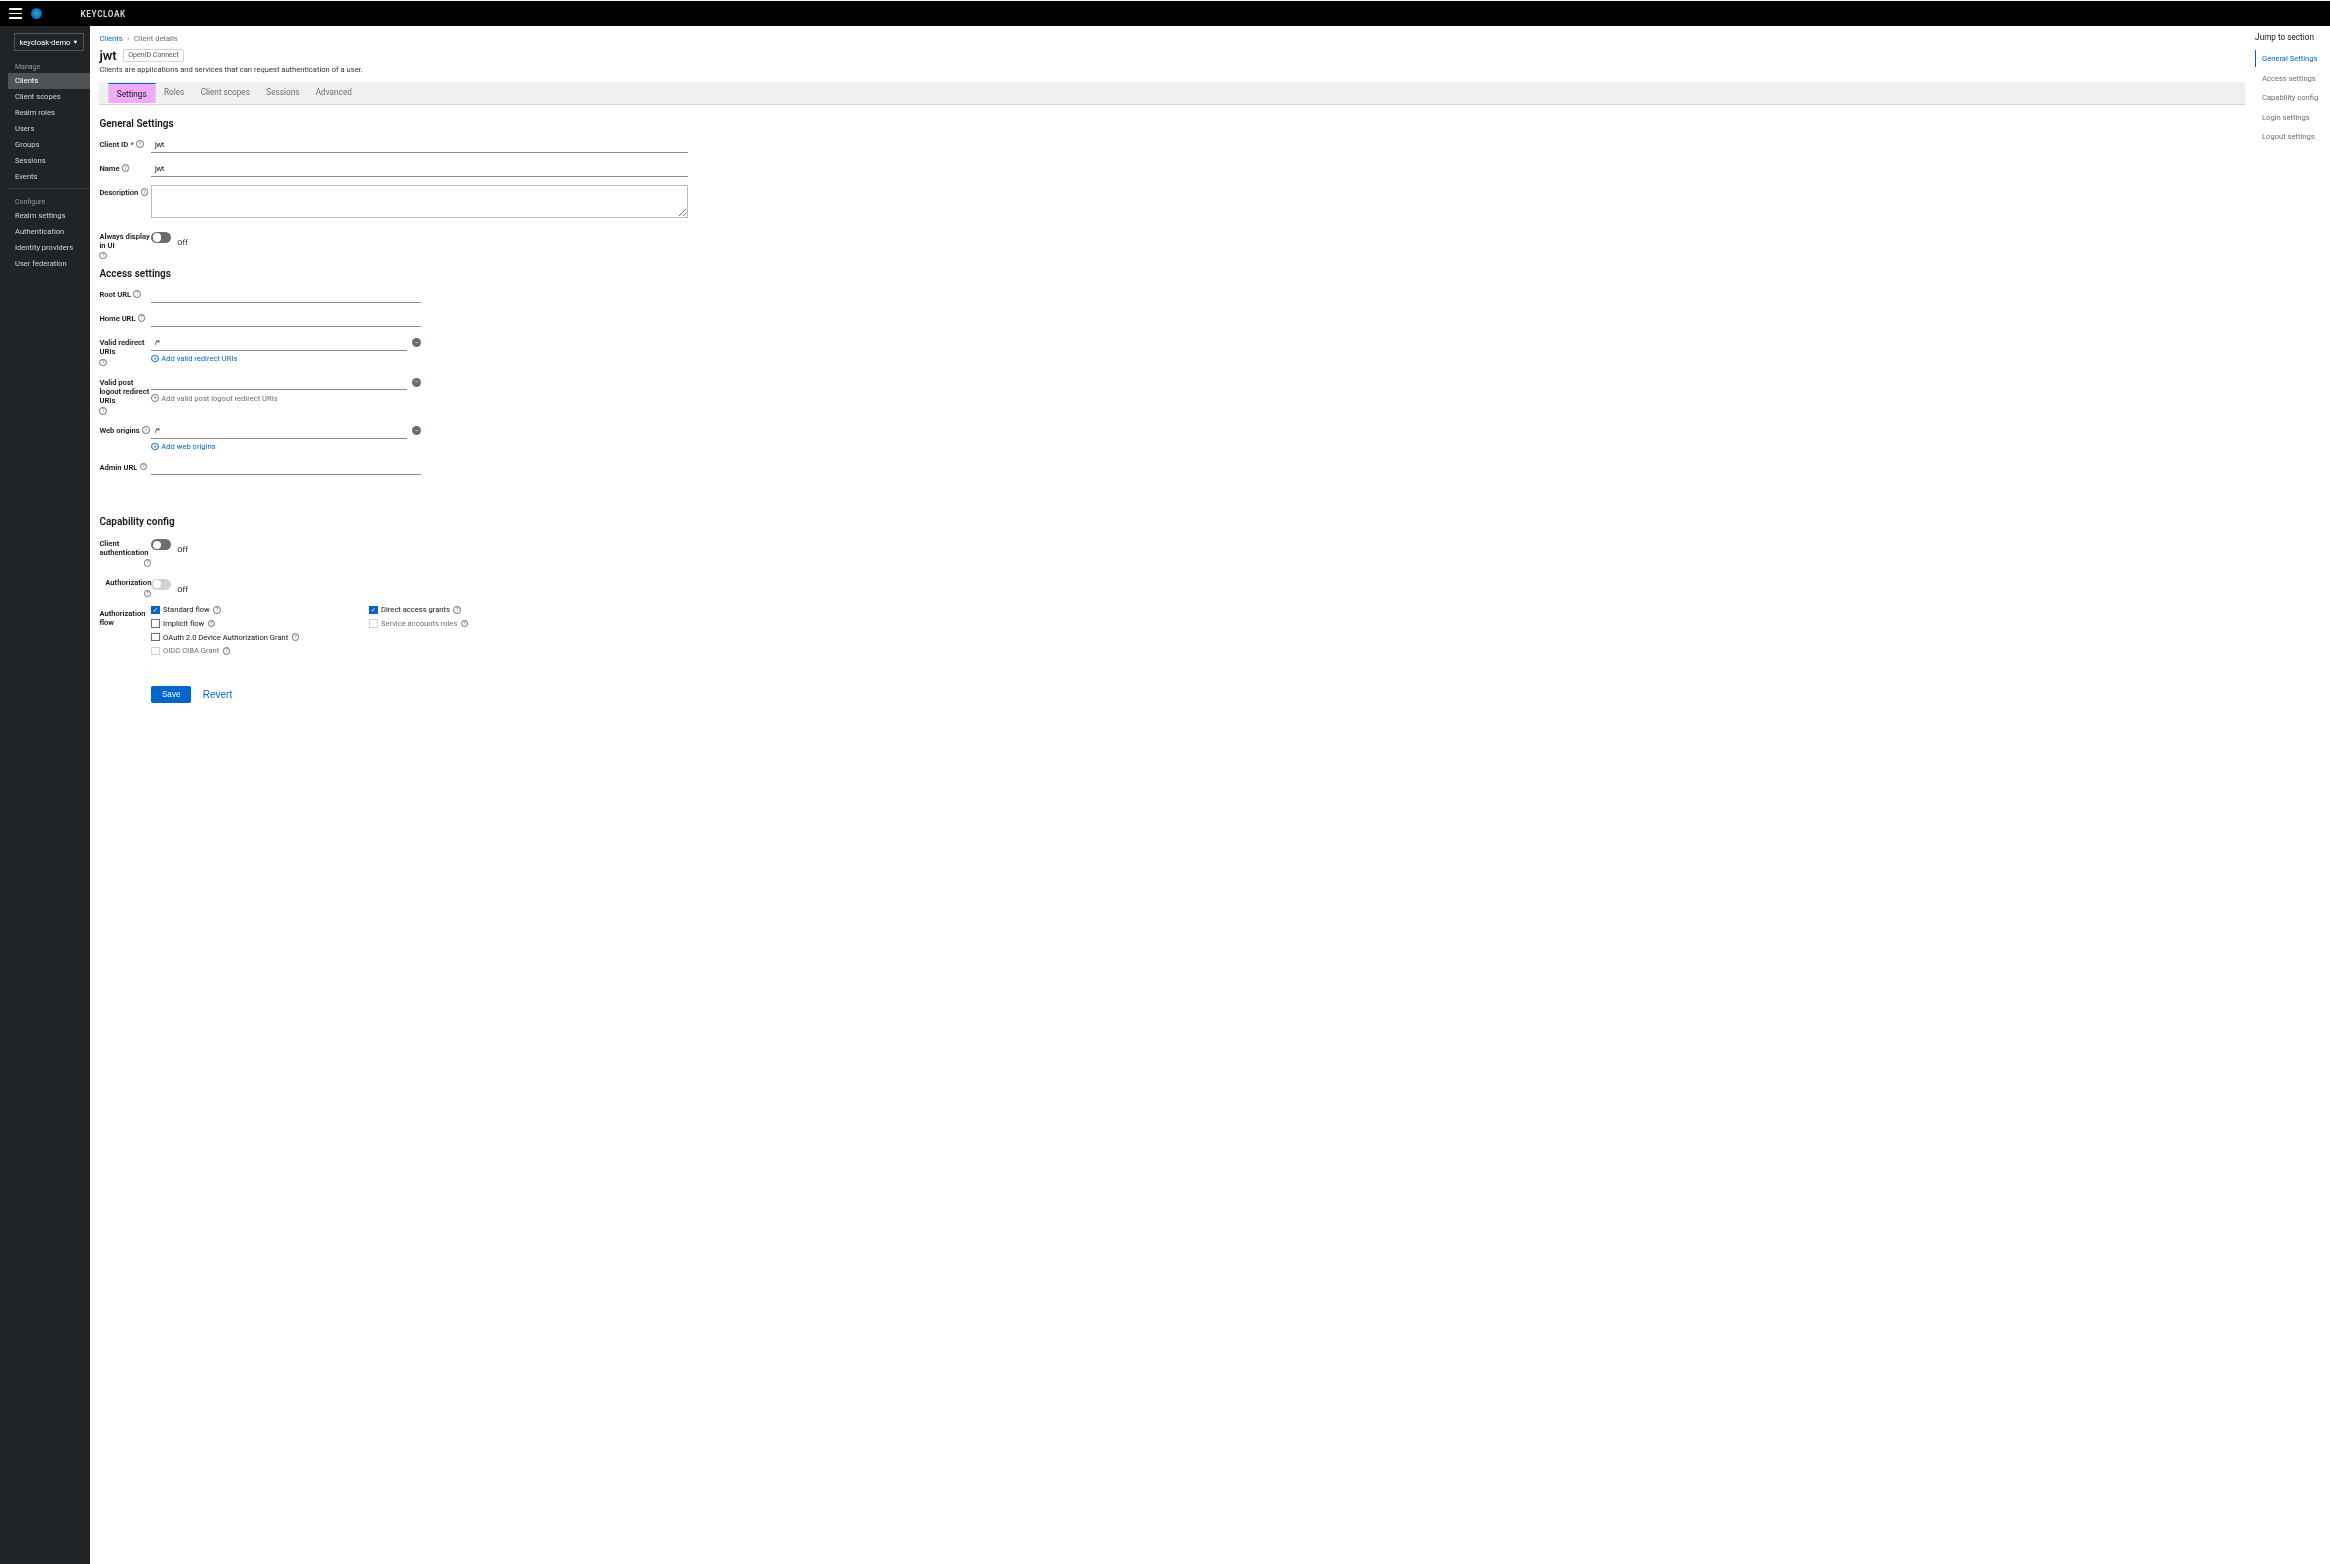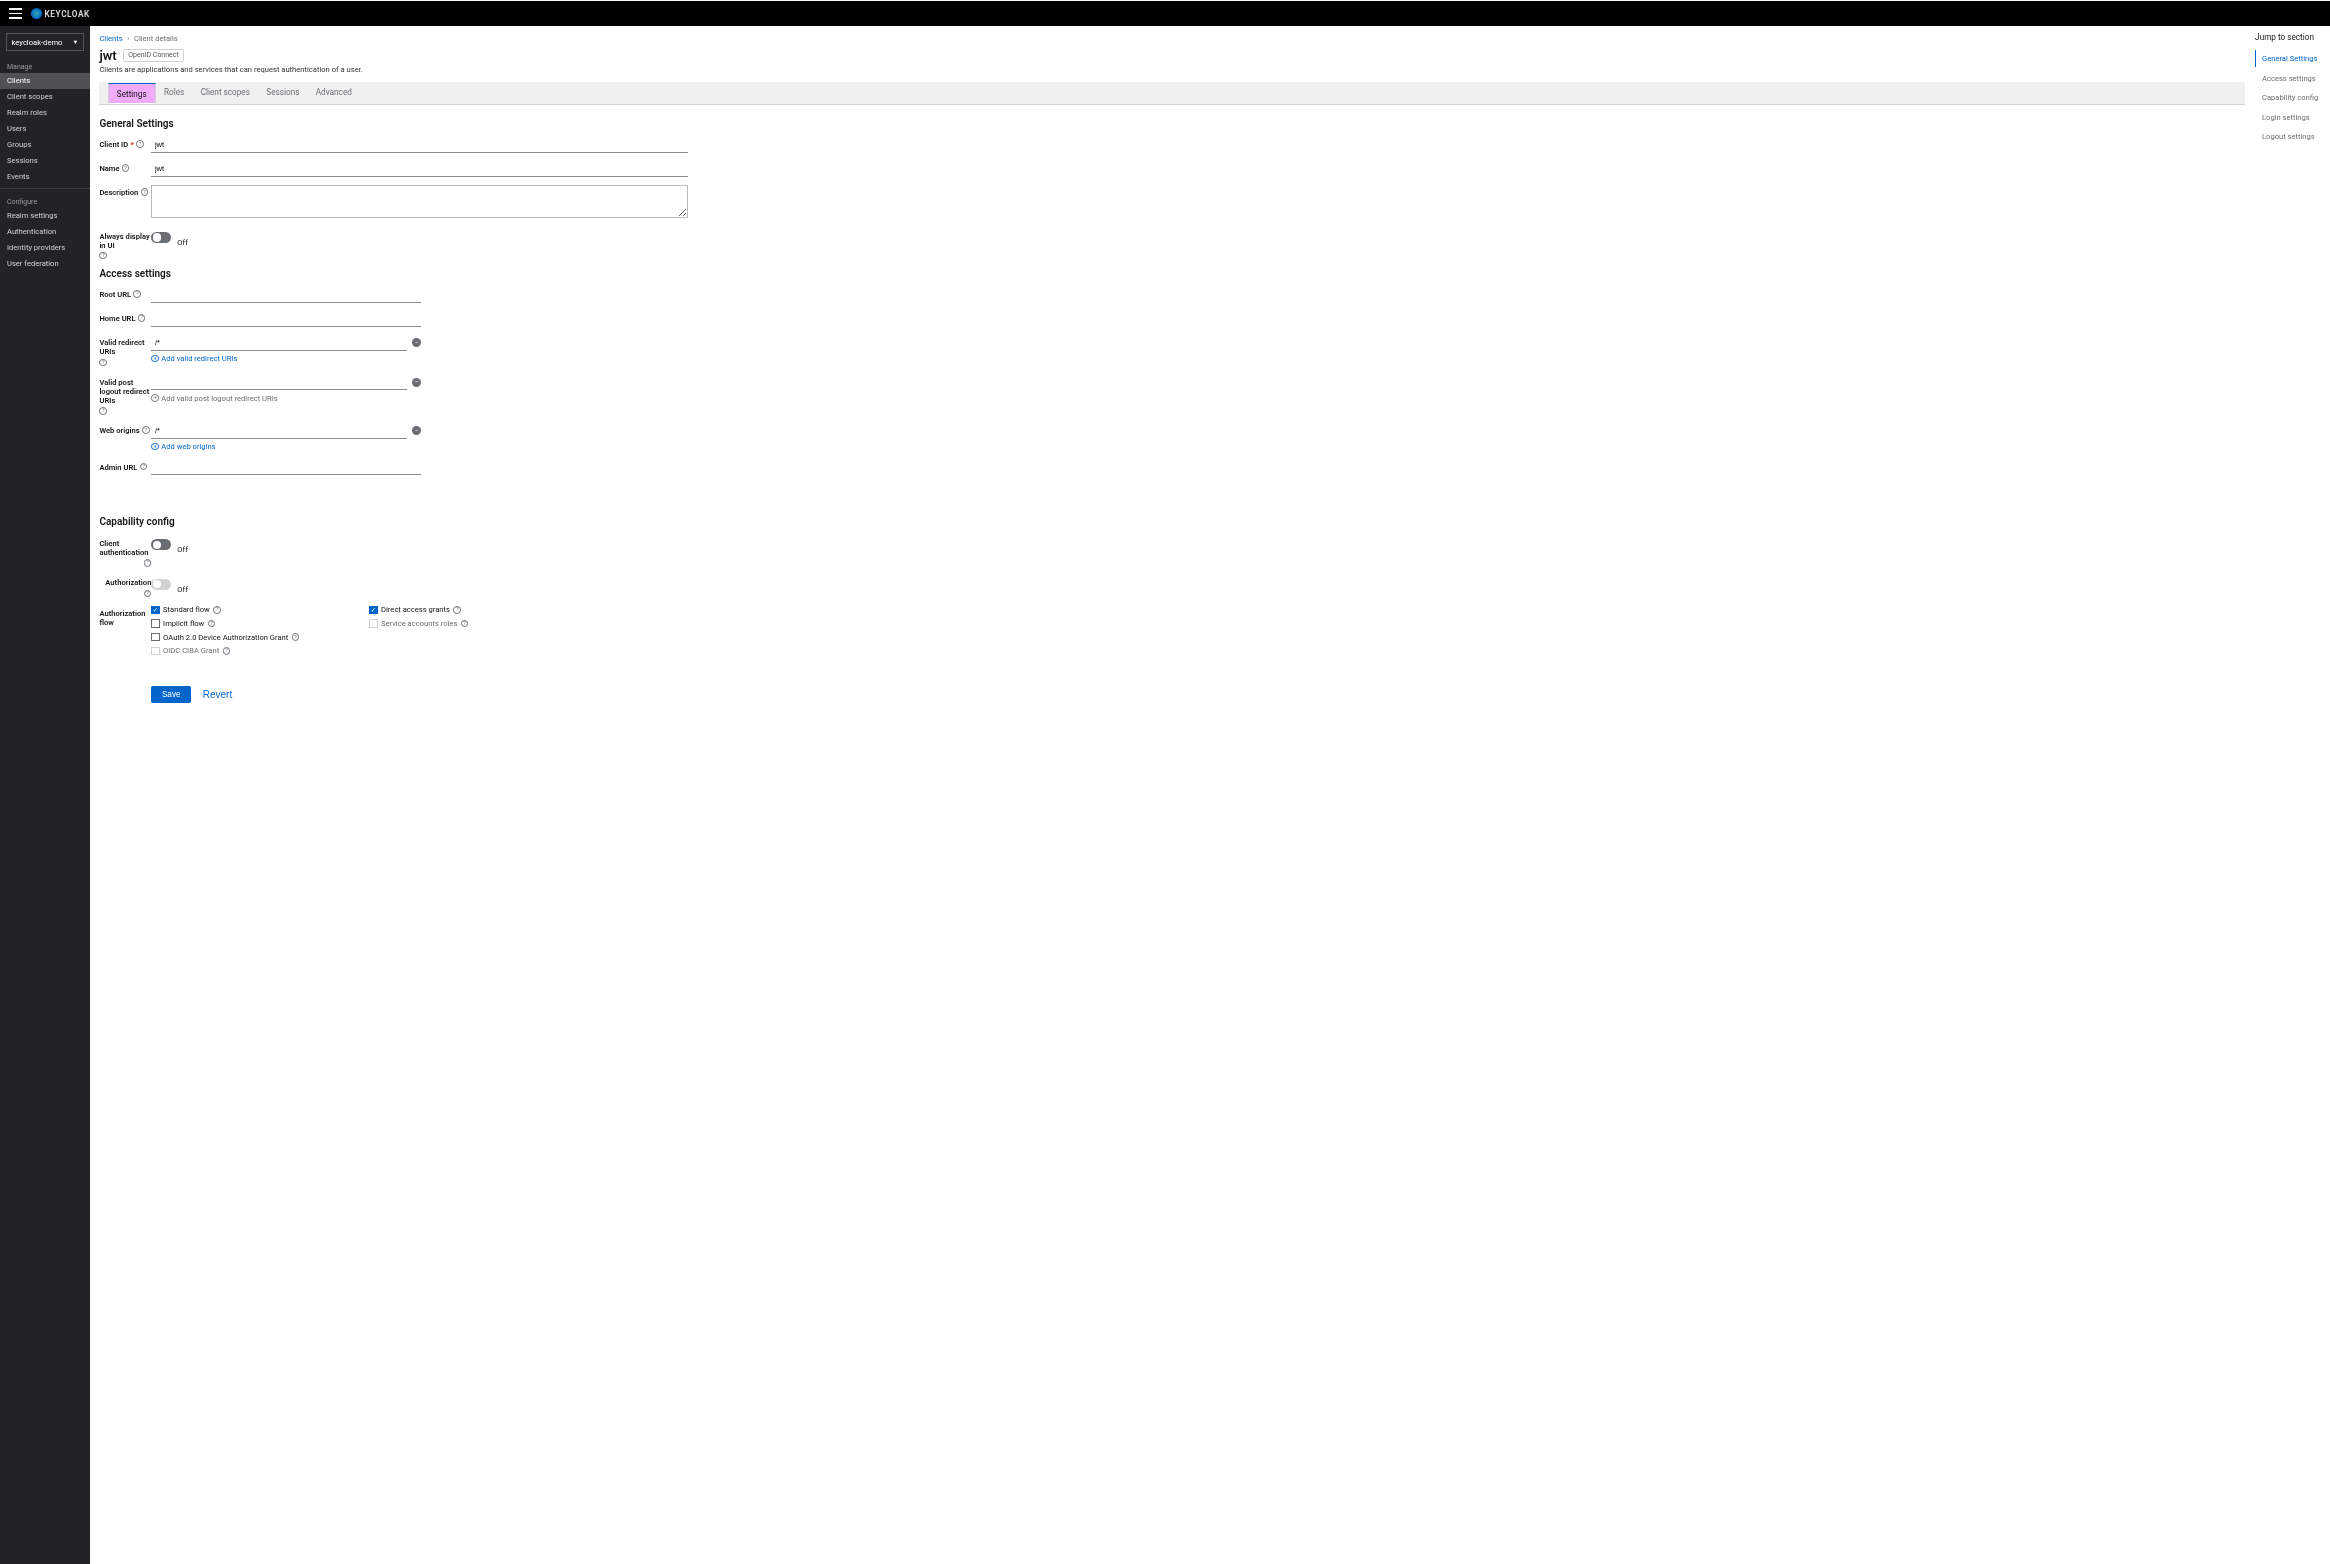--- a/index.html
+++ b/index.html
@@ -2,23 +2,23 @@
 <html style="font-size:9.4px"><head>
 <meta charset="utf-8">
 <style>
 * { box-sizing: border-box; margin: 0; padding: 0; }
 body { font-family: -apple-system, BlinkMacSystemFont, "Segoe UI", Roboto, Helvetica, Arial, sans-serif; font-size: 8.2px; color: #151515; background: #fff; }
 .topbar { background: #000; height: 26px; display: flex; align-items: center; padding: 0 9.4px; border-top: 1.8px solid #f5f5f5; }
 .hamburger { width: 13px; height: 10.5px; display: flex; flex-direction: column; justify-content: space-between; cursor: pointer; margin-right: 8.2px; }
 .hamburger span { display: block; height: 1.8px; background: #fff; border-radius:0.6px; }
 .logo { display: flex; align-items: center; gap: 2.3px; }
 .logo-mark { width: 11.7px; height: 11.7px; border-radius: 5.9px; background: radial-gradient(circle at 50% 50%, #3aa 0%, #06c 70%); position: relative; }
-.logo-text { color: #d2d2d2; font-weight: 700; letter-spacing: 0.6px; font-size: 8.2px; }
+.logo-text { color: #d2d2d2; font-weight: 700; letter-spacing: 0.6px; font-size: 8.2px; margin-left: 36px; }
 .app { display: flex; height: calc(100vh - 26px); }
-.sidebar { width: 90px; background: #212427; color: #fff; display: flex; flex-direction: column; font-size: 7.6px; flex-shrink: 0; }
+.sidebar { width: 90px; background: #212427; color: #fff; display: flex; flex-direction: column; font-size: 7.6px; flex-shrink: 0; padding-left: 8px; }
 .realm-select { margin: 7px 5.9px; border: 0.6px solid #555; padding: 3.5px 4.7px; display: flex; justify-content: space-between; align-items: center; cursor: pointer; font-size: 7.6px; }
 .realm-select .caret { font-size: 5.9px; }
 .side-group-label { color: #999; font-size: 7px; padding: 4.7px 7px 2.3px; }
 .side-item { padding: 3.5px 7px; cursor: pointer; color: #d2d2d2; }
 .side-item.active { background: #4f5255; color: #fff; }
 .side-divider { height: 0; border-top: 0.6px solid #3a3d41; margin: 3.5px 0; }
 .content { flex: 1; display: flex; overflow: auto; background: #fff; }
 .main { flex: 1; padding: 5.9px 9.4px 14px 9.4px; display: flex; max-width: none; }
 .main-inner { flex: 1; }
 .breadcrumb { font-size: 7.6px; color: #6a6e73; padding: 2.3px 0 4.7px; display:flex; align-items:center; gap:4.7px;}

